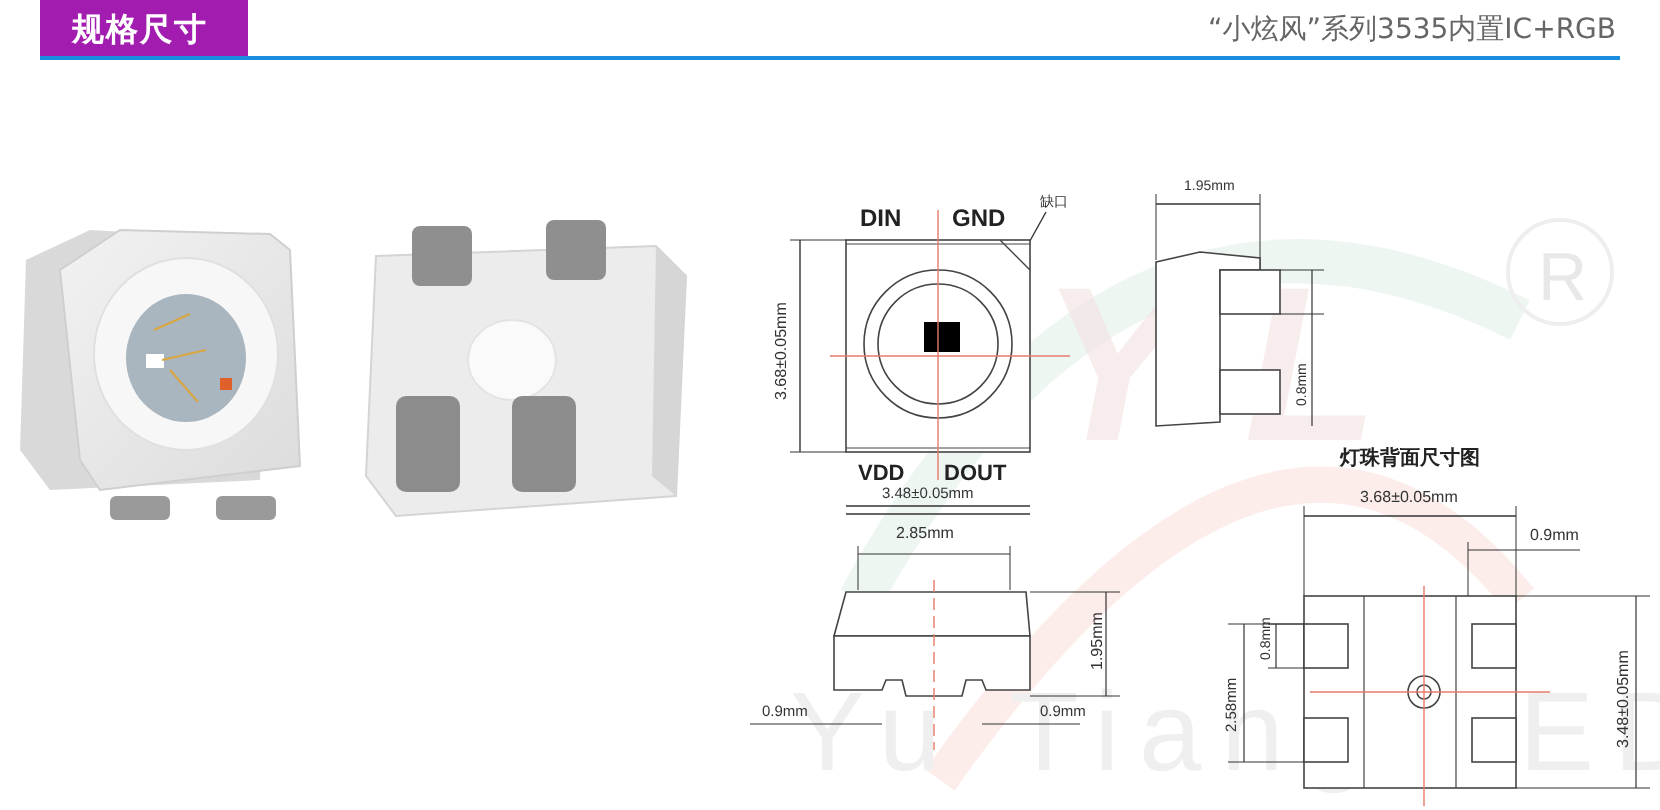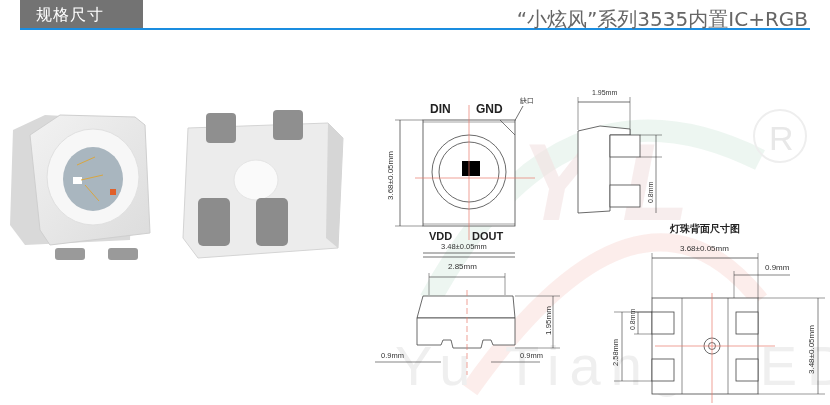--- a/index.html
+++ b/index.html
@@ -1,19 +1,19 @@
 <!DOCTYPE html>
 <html><head>
 <meta charset="utf-8">
 <style>
   html,body{margin:0;padding:0;background:#ffffff;}
   body{width:830px;height:405px;position:relative;overflow:hidden;font-family:"DejaVu Sans","Liberation Sans",sans-serif;}
-  .header-tab{position:absolute;left:20px;top:0;width:123px;height:29px;background:#737373;color:#fff;font-size:16px;font-weight:normal;line-height:29px;padding-left:16px;box-sizing:border-box;letter-spacing:1px;}
+  .header-tab{position:absolute;left:20px;top:0;width:104px;height:29px;background:#a21caf;color:#fff;font-size:16px;font-weight:bold;line-height:29px;padding-left:16px;box-sizing:border-box;letter-spacing:1px;}
   .header-line{position:absolute;left:20px;top:28px;width:790px;height:2px;background:#1a8de0;}
-  .header-subtitle{position:absolute;right:22px;top:6px;font-size:20px;color:#666;font-family:"DejaVu Sans",sans-serif;}
+  .header-subtitle{position:absolute;right:22px;top:6px;font-size:14px;color:#666;font-family:"DejaVu Sans",sans-serif;}
   .abs{position:absolute;}
   svg text{font-family:"Liberation Sans","DejaVu Sans",sans-serif;}
 </style>
 </head>
 <body>
 
 <div class="header-tab">规格尺寸</div>
 <div class="header-line"></div>
 <div class="header-subtitle">“小炫风”系列3535内置IC+RGB</div>
 

